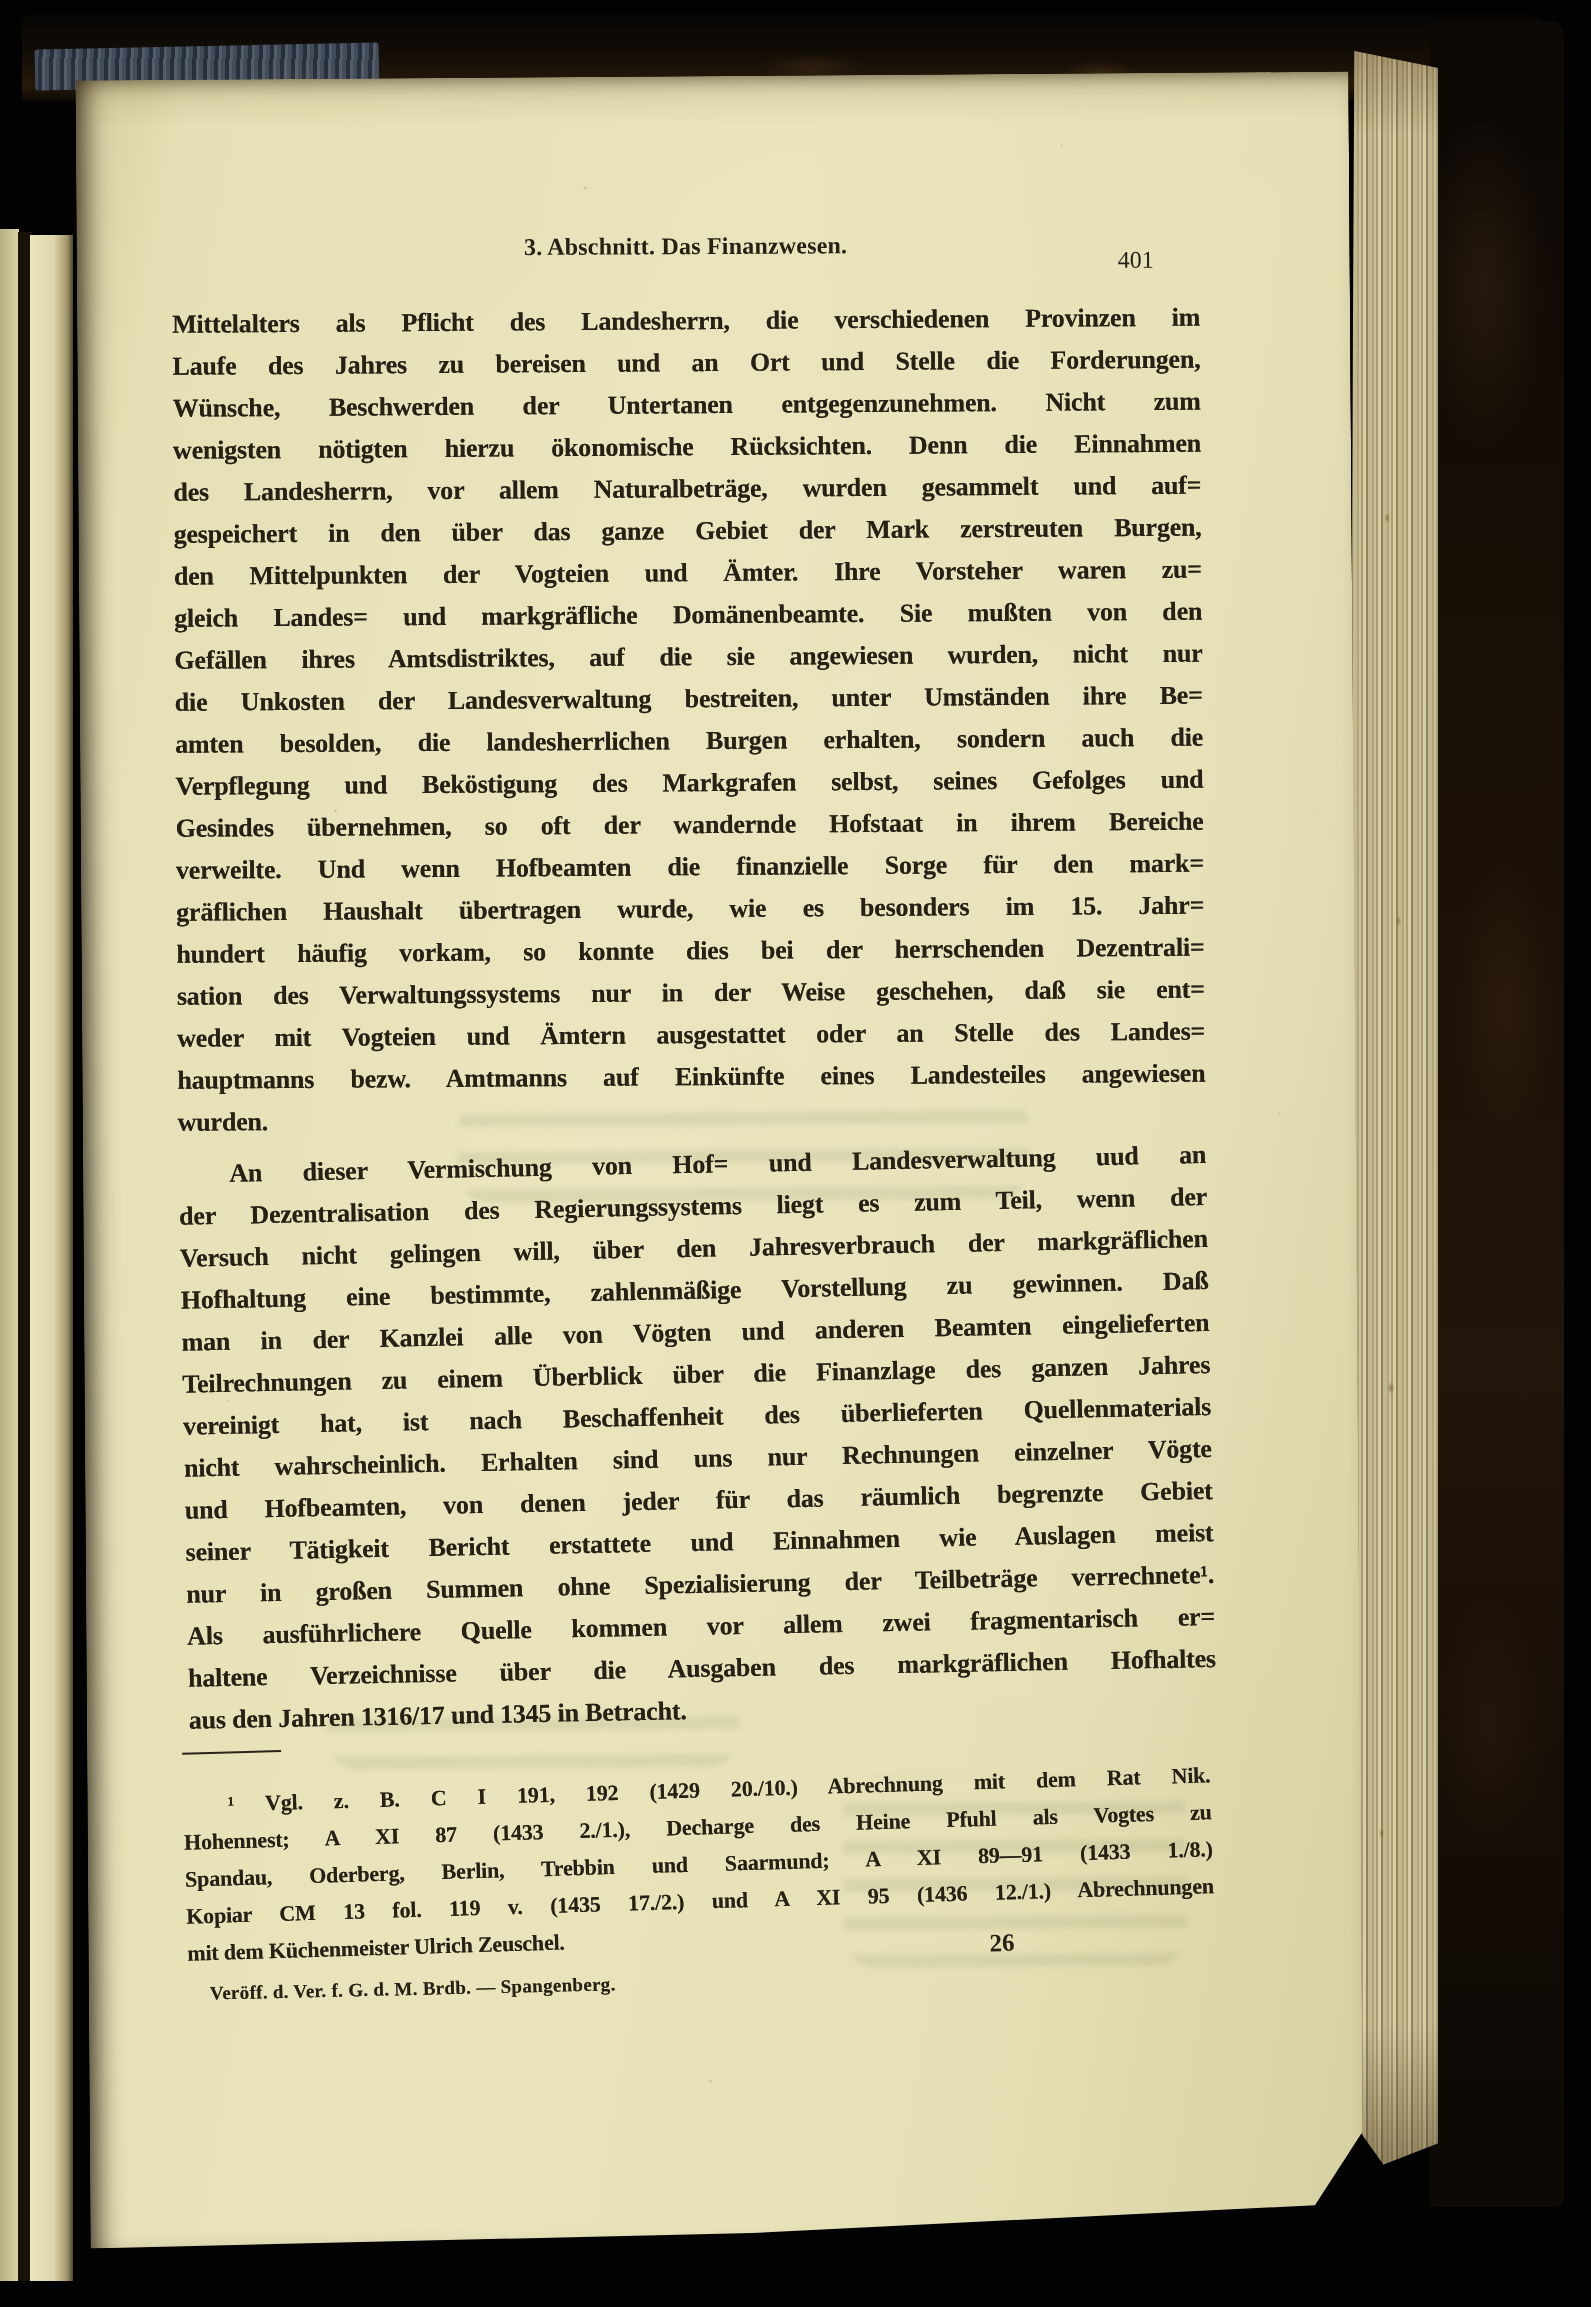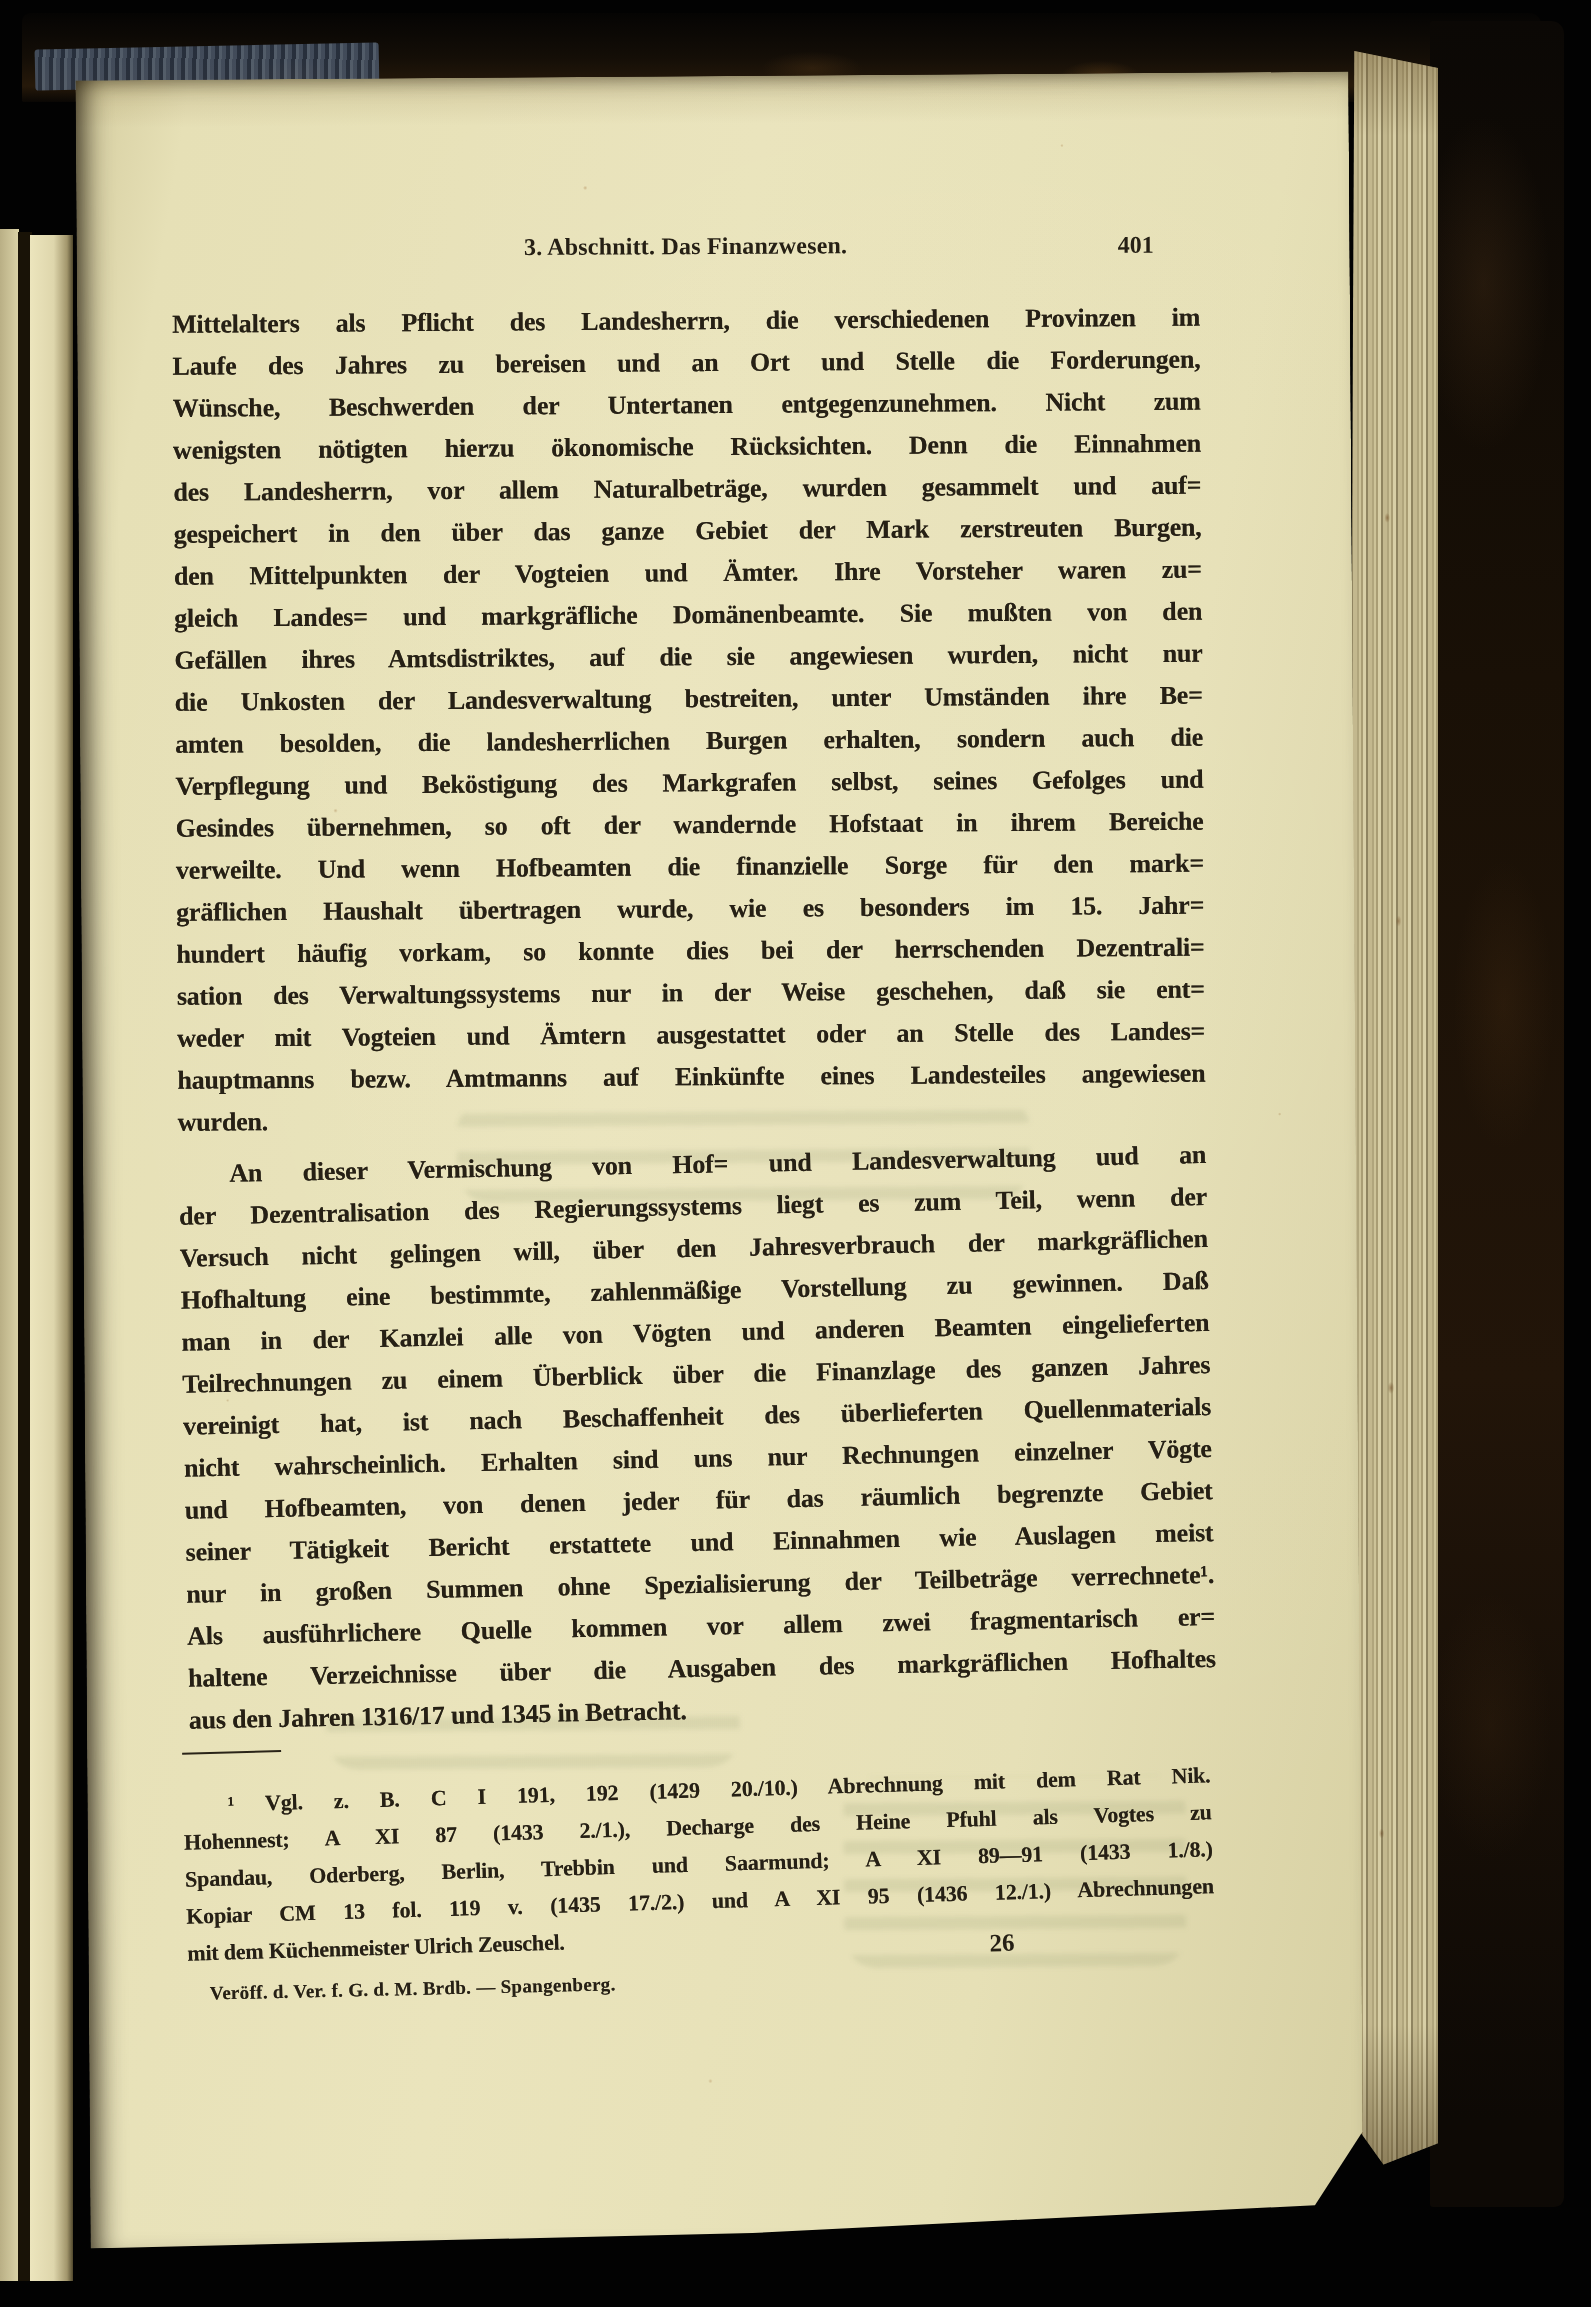--- a/index.html
+++ b/index.html
@@ -92,21 +92,21 @@
   .ghost.g2{left:756px;top:1702px;width:342px;height:191px;}
   .ghost.g3{left:239px;top:1615px;width:414px;height:76px;}
   
   .ink{color:#262015;}
   .header-row{
     position:absolute;left:95px;top:156px;width:1028px;
     font-size:24px;font-weight:bold;
     transform:rotate(0.1deg);transform-origin:0 0;
   }
   .section-title{display:block;text-align:center;letter-spacing:0.2px;}
-  .page-number{position:absolute;right:46px;top:1px;font-weight:bold;}
+  .page-number{position:absolute;right:46px;top:16px;font-weight:normal;}
   .para{
     position:absolute;left:95px;width:1028px;
     font-size:26px;font-weight:bold;line-height:42px;
     letter-spacing:-0.2px;
     text-shadow:0 0 0.4px rgba(38,32,21,.65);
   }
   .para.p1{top:224px;}
   .para.p2{top:1074px;transform:rotate(-0.7deg);transform-origin:0 0;}
   .tline{text-align:justify;text-align-last:justify;white-space:normal;}
   .para .tline:last-child{text-align-last:left;}

